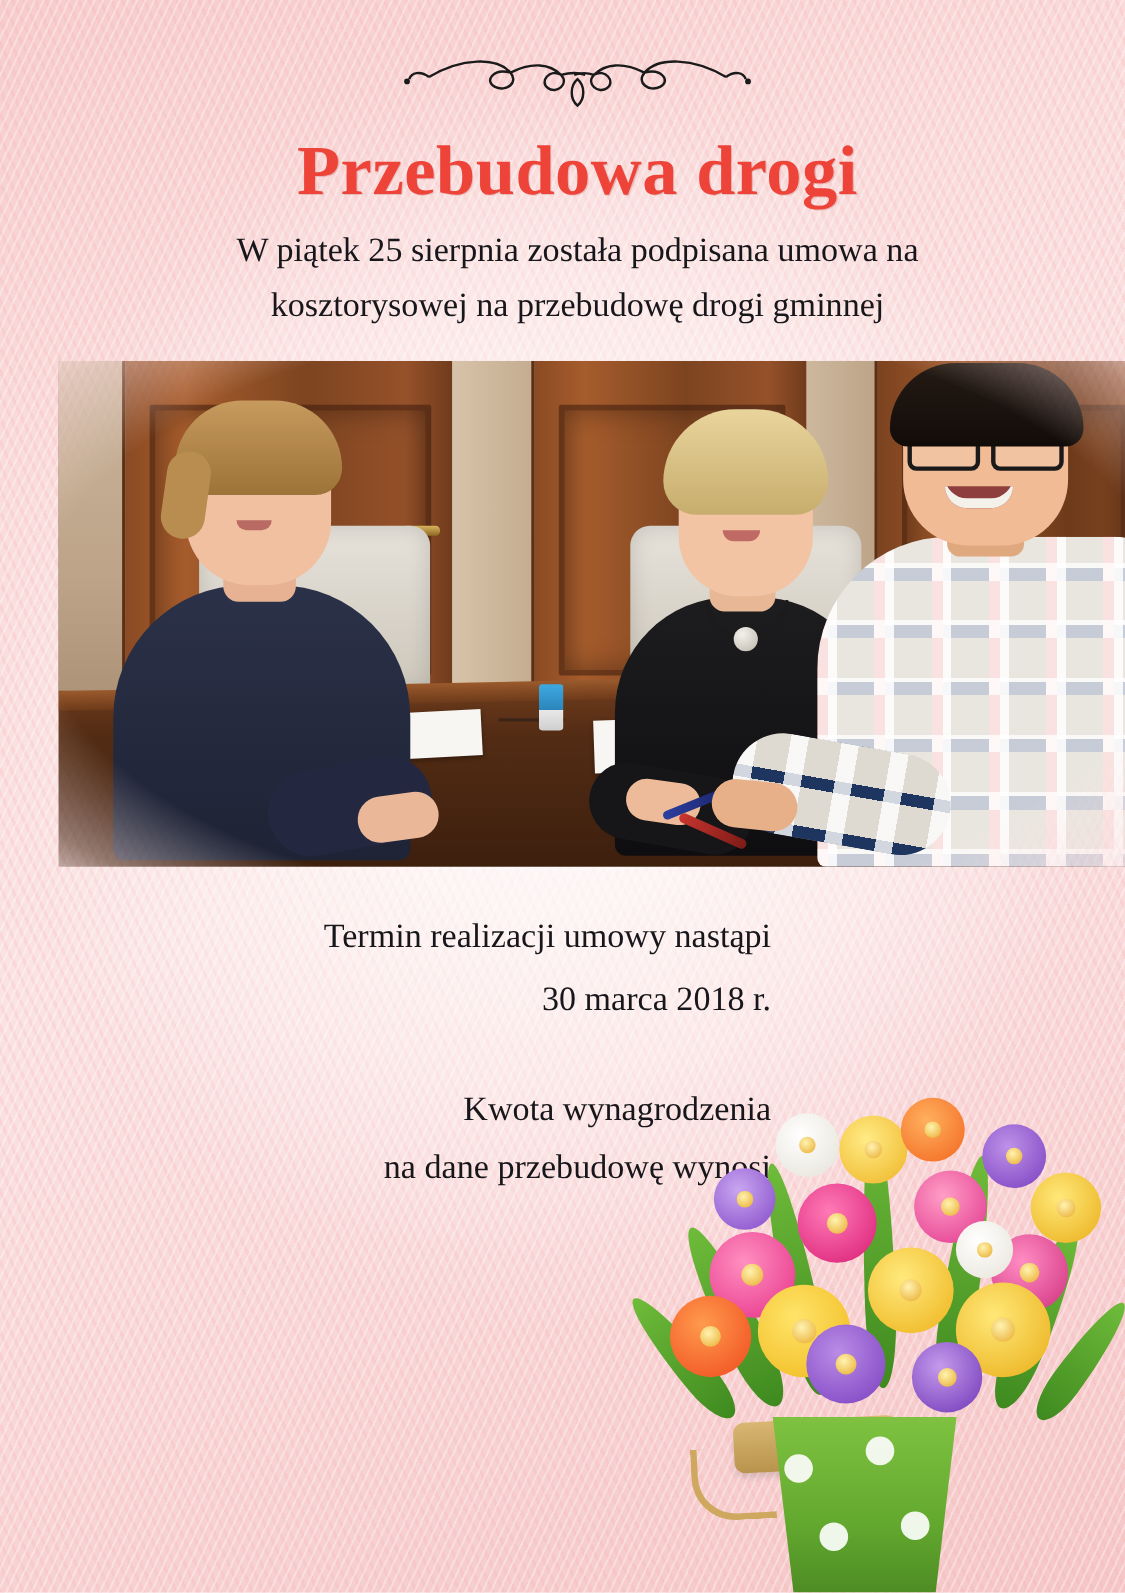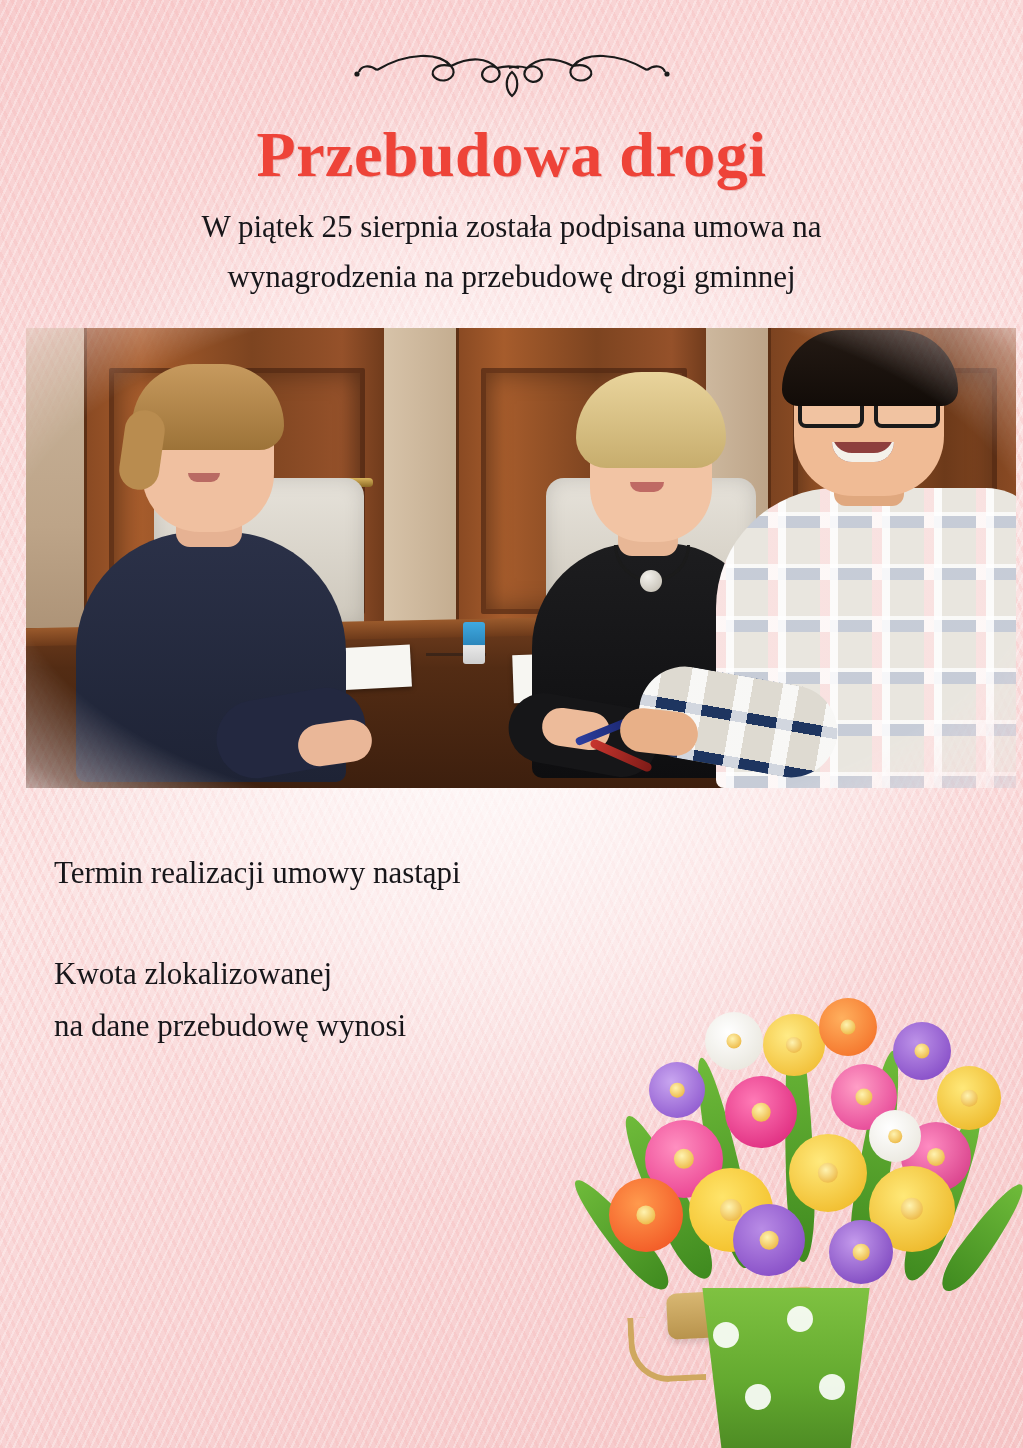--- a/index.html
+++ b/index.html
@@ -31,20 +31,21 @@
     content: "";
     position: absolute;
     inset: 0;
     pointer-events: none;
     background: radial-gradient(ellipse 62% 48% at 48% 42%, rgba(255,255,255,0.55) 0%, rgba(255,255,255,0.18) 55%, rgba(255,255,255,0) 78%);
   }
 
   .content {
     position: relative;
     z-index: 3;
+    padding-left: 27px;
   }
 
   
   .ornament {
     width: 100%;
     display: flex;
     justify-content: center;
     padding-top: 44px;
   }
   .ornament svg { display: block; }
@@ -226,24 +227,24 @@
       repeating-linear-gradient(90deg, rgba(255,255,255,0.8) 0px, rgba(255,255,255,0.8) 16px, rgba(0,0,0,0) 16px, rgba(0,0,0,0) 46px),
       repeating-linear-gradient(0deg, #1e3560 0px, #1e3560 11px, rgba(0,0,0,0) 11px, rgba(0,0,0,0) 46px),
       #dedad1;
   }
   .p3 .hand { position: absolute; bottom: 34px; left: -96px; width: 78px; height: 44px; background: #e8b088; border-radius: 24px; transform: rotate(6deg); }
   .p3 .pen { position: absolute; bottom: 28px; left: -128px; width: 66px; height: 9px; background: linear-gradient(90deg, #c8352e, #7d1b17); border-radius: 5px; transform: rotate(24deg); }
 
   
   .bottom {
     position: relative;
-    margin-top: 60px;
+    margin-top: 38px;
     padding-left: 54px;
     width: 620px;
-    text-align: left;
+    text-align: right;
     font-size: 31px;
     line-height: 1.5;
     color: #17161a;
   }
   .bottom .b1 { margin: 0; }
   .bottom .b2 { margin: 10px 0 0 0; }
   .bottom .b3 { margin: 54px 0 0 0; }
   .bottom .b4 { margin: 6px 0 0 0; }
   .bottom .b5 { margin: 6px 0 0 0; }
   .bottom .small-dot { font-size: 22px; }
@@ -322,21 +323,21 @@
         <path d="M300 26 C308 20, 316 22, 318 28"></path>
         <circle cx="10" cy="30" r="2.6" fill="#1a1a1a" stroke="none"></circle>
         <circle cx="320" cy="30" r="2.6" fill="#1a1a1a" stroke="none"></circle>
       </svg>
     </div>
 
     <h1 class="title">Przebudowa drogi</h1>
 
     <div class="intro">
       <div>W piątek 25 sierpnia została podpisana  umowa na</div>
-      <div>wynagrodzenia na przebudowę drogi gminnej</div>
+      <div>kosztorysowej na przebudowę drogi gminnej</div>
     </div>
 
     <div class="photo-wrap">
       <div class="photo">
         <div class="scene">
           <div class="wall"></div>
 
           <div class="door left">
             <div class="panel"></div>
             <div class="handle"></div>
@@ -405,21 +406,22 @@
               <div class="lens r"></div>
             </div>
             <div class="hair"></div>
           </div>
         </div>
       </div>
     </div>
 
     <div class="bottom">
       <p class="b1">Termin realizacji umowy nastąpi</p>
-      <p class="b3">Kwota zlokalizowanej</p>
+      <p class="b2">30 marca 2018 r.</p>
+      <p class="b3">Kwota wynagrodzenia</p>
       <p class="b4">na dane przebudowę wynosi</p>
     </div>
 
   </div>
 
   <div class="bouquet">
 
     <div class="leaf" style="left:96px;  bottom:170px; width:36px;  height:180px; transform:rotate(-26deg);"></div>
     <div class="leaf" style="left:138px; bottom:180px; width:30px;  height:215px; transform:rotate(-12deg);"></div>
     <div class="leaf" style="left:196px; bottom:186px; width:28px;  height:245px; transform:rotate(-2deg);"></div>

